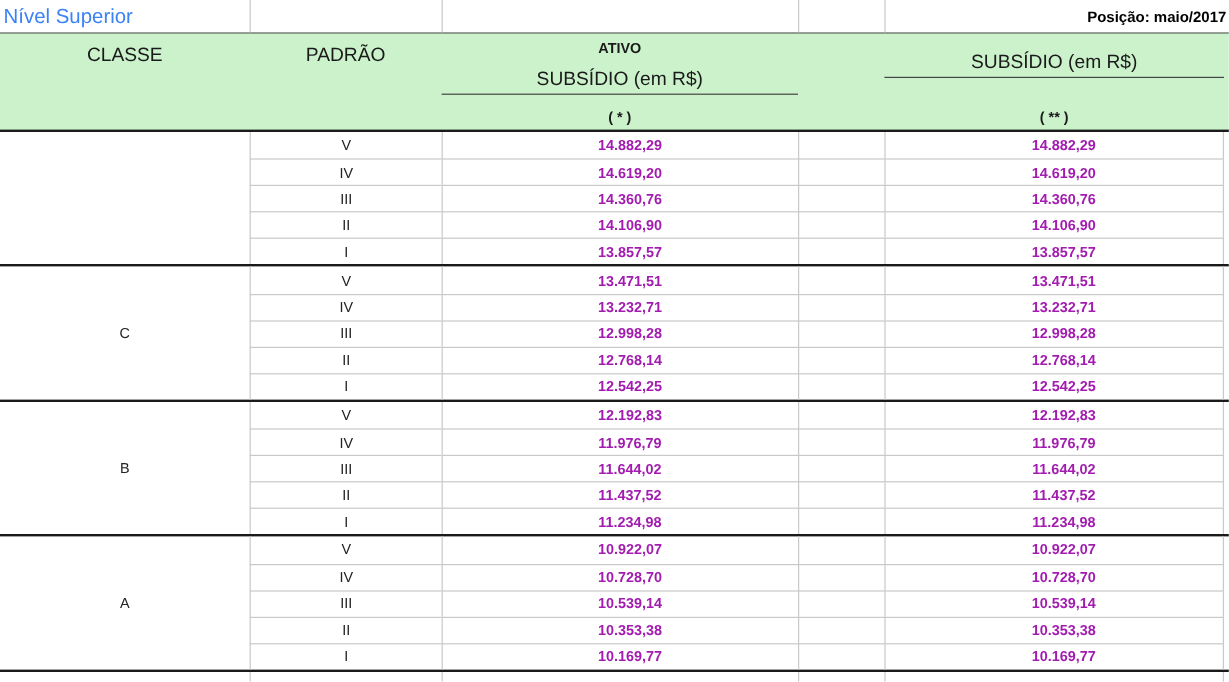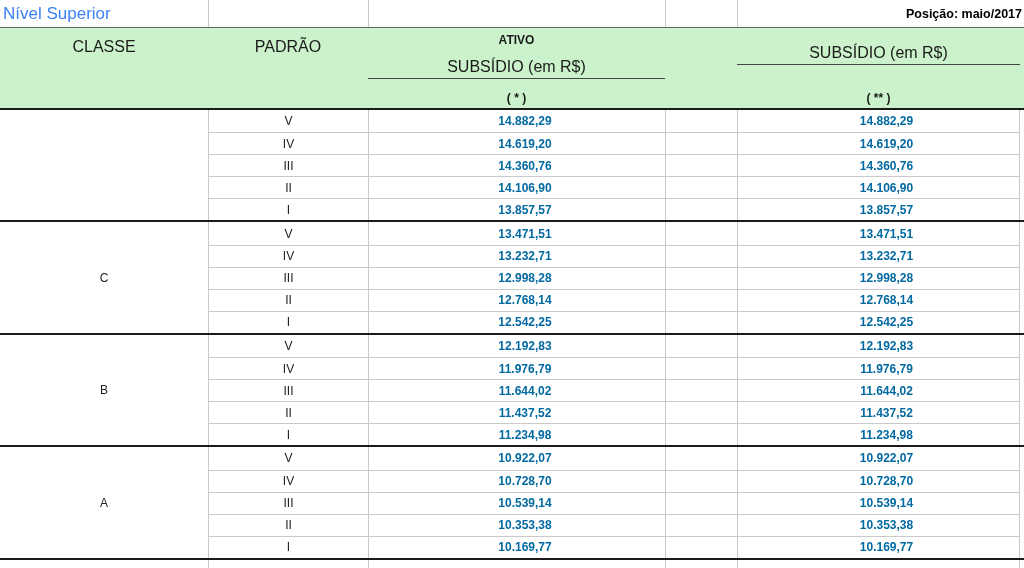--- a/index.html
+++ b/index.html
@@ -54,21 +54,21 @@
     border-bottom:2px solid var(--sep);
   }
   .cell{display:flex;align-items:center;justify-content:center;font-size:12px;overflow:hidden;}
   .classe-cell{grid-column:1;grid-row:1/6;color:#222;}
   .padrao-cell{grid-column:2;color:#222;}
   .ativo-col{grid-column:3;}
   .empty-cell{grid-column:4;}
   .apos-col{grid-column:5;border-right:1px solid var(--grid);}
   .padrao-cell,.ativo-col,.empty-cell,.apos-col{border-left:1px solid var(--grid);}
   .rt{border-top:1px solid var(--grid);}
-  .value-cell{font-weight:bold;color:#0369a1;padding-left:16px;}
+  .value-cell{font-weight:bold;color:#a21caf;padding-left:16px;}
 
   
   .bottom-fragment{
     display:grid;height:8px;
     grid-template-columns:208px 160px 297px 72px 283px 4px;
   }
   .bottom-fragment .fcell{border-left:1px solid var(--grid);}
   .bottom-fragment .fcell.fr{border-right:1px solid var(--grid);}
 </style>
 </head>

